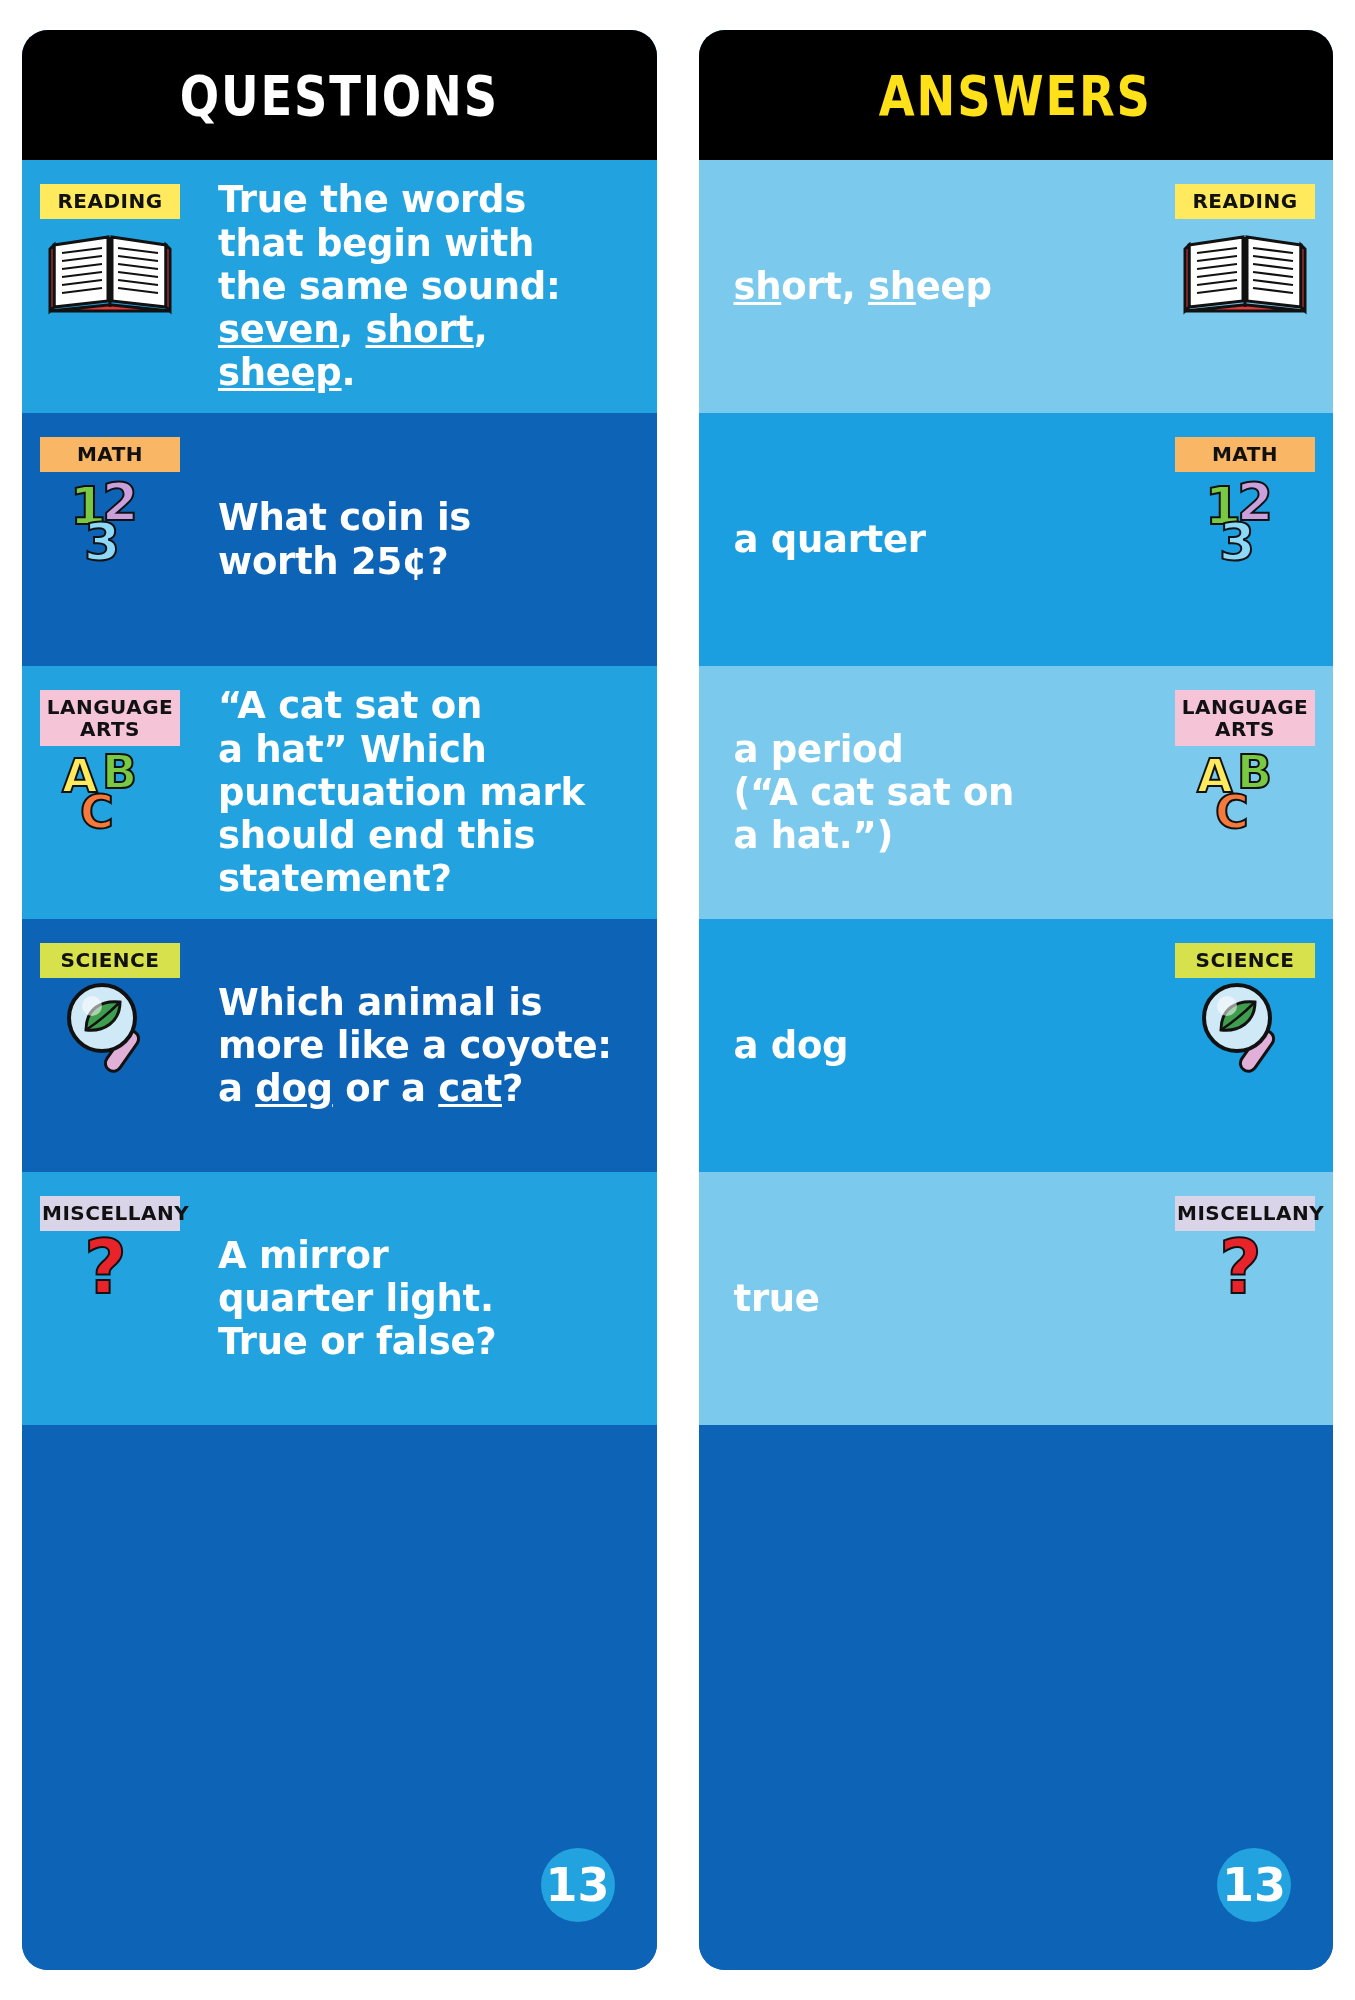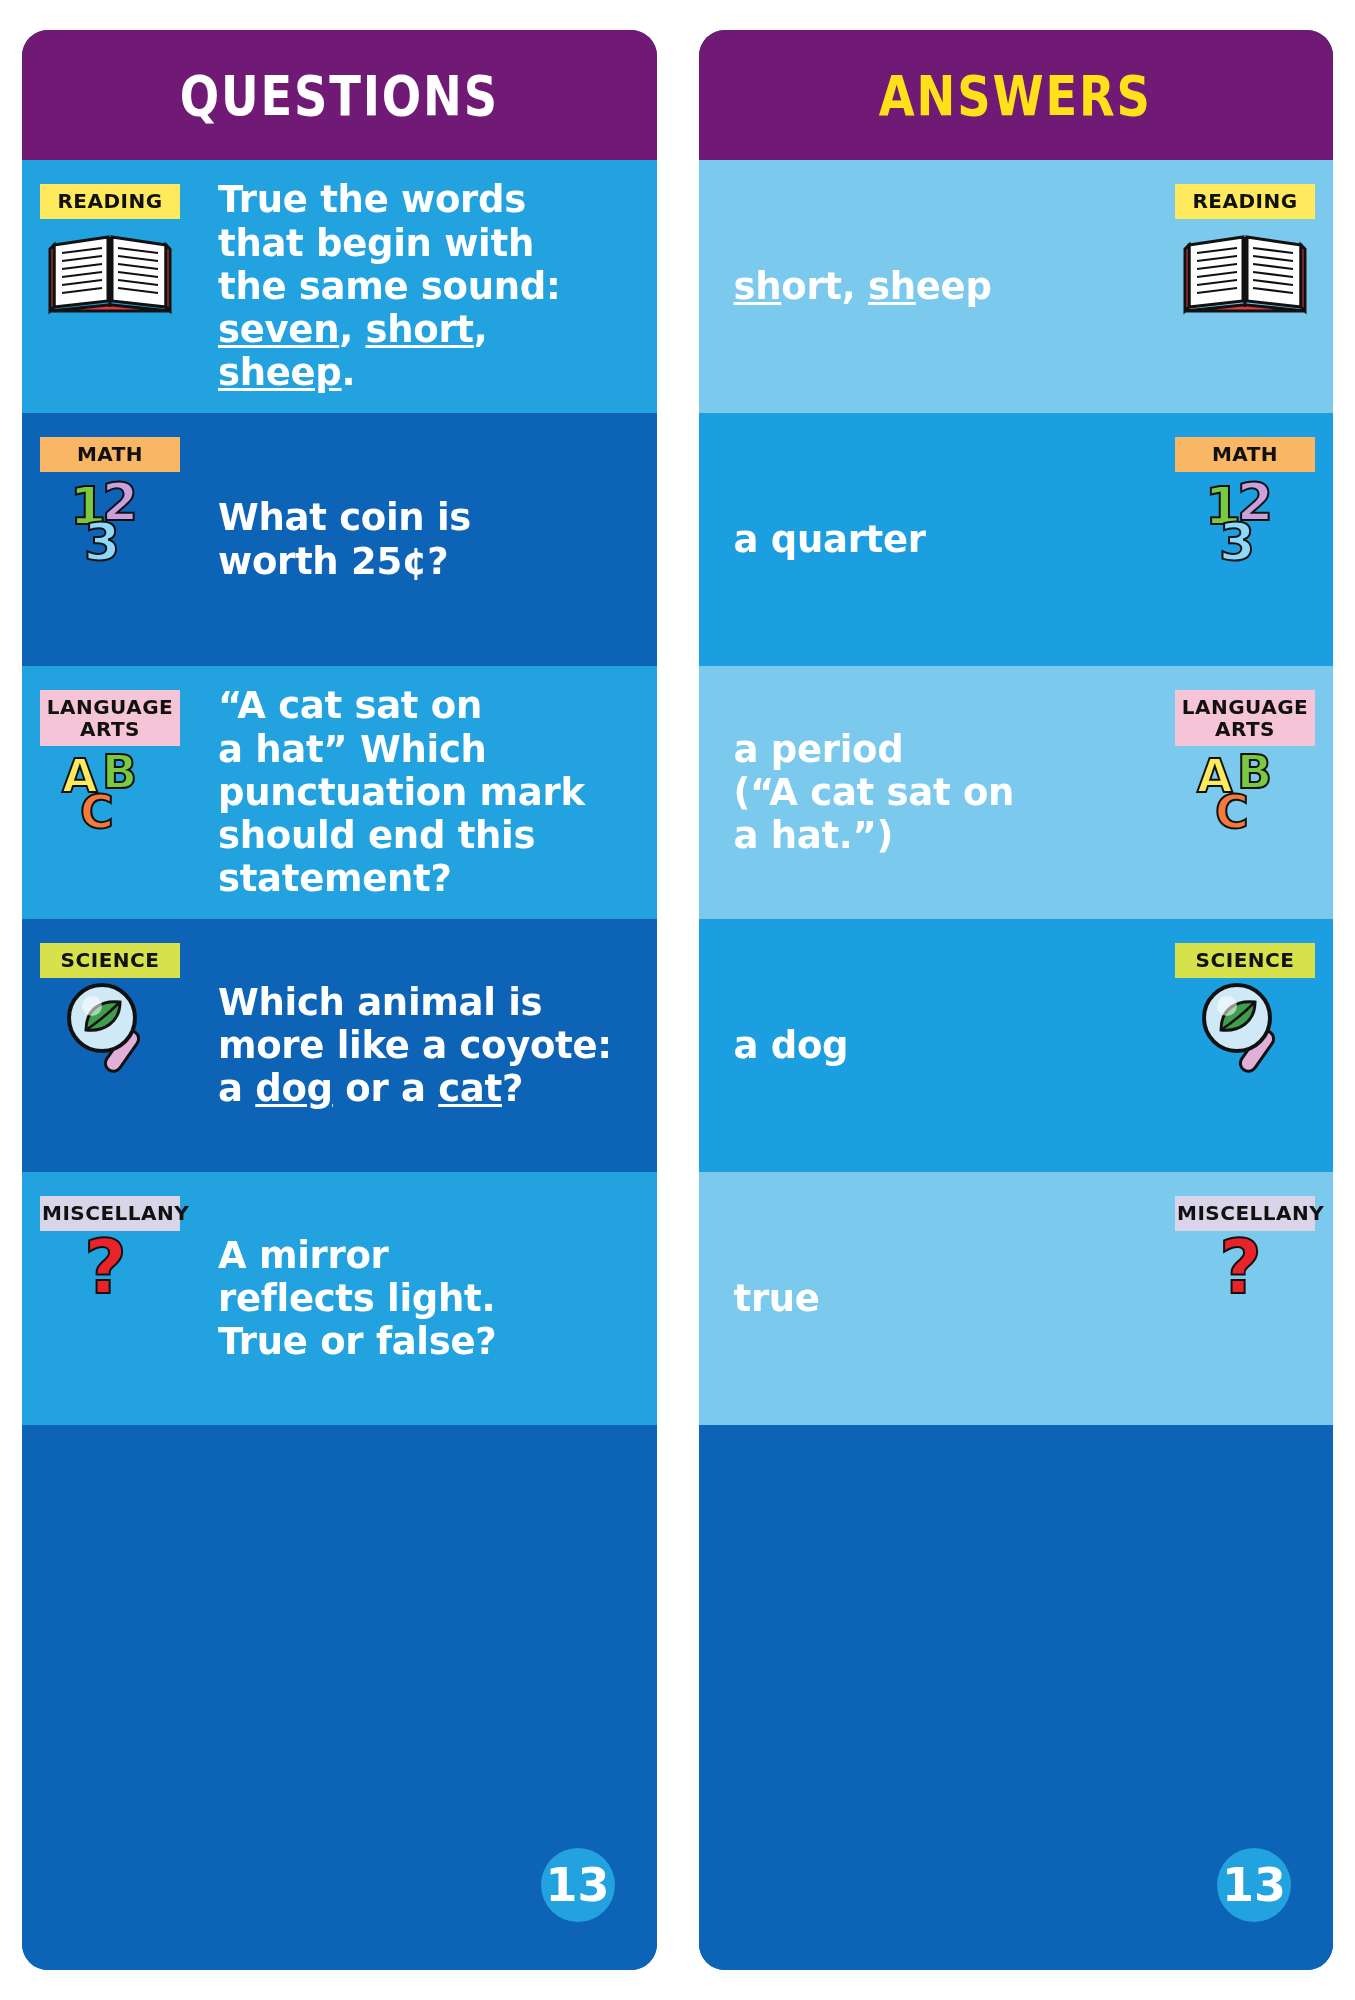--- a/index.html
+++ b/index.html
@@ -21,21 +21,21 @@
     position: relative;
     flex: 1 1 0;
     border-radius: 26px;
     overflow: hidden;
     background: #0d63b5;
     display: flex;
     flex-direction: column;
   }
   .card-header {
     height: 130px;
-    background: #701a75;
+    background: #000000;
     display: flex;
     align-items: center;
     justify-content: center;
   }
   .card-header .title {
     font-size: 56px;
     font-weight: bold;
     letter-spacing: 2px;
     font-family: "DejaVu Sans", sans-serif;
     font-stretch: condensed;
@@ -249,21 +249,21 @@
         <div class="subject-tag">
           <div class="tag-label tag-misc">MISCELLANY</div>
           <div class="icon-wrap">
             <svg class="art" width="140" height="96" viewBox="0 0 140 96">
               <text x="44" y="62" font-family="DejaVu Sans, sans-serif" font-size="74" font-weight="bold" fill="#e8232a" stroke="#111" stroke-width="2">?</text>
             </svg>
           </div>
         </div>
         <div class="qtext">
           <span>A mirror</span><br>
-          <span>reflects light.</span><br>
+          <span>quarter light.</span><br>
           <span>True or false?</span>
         </div>
       </div>
 
     </div>
 
     <div class="footer">
       <div class="page-badge">13</div>
     </div>
   </div>

